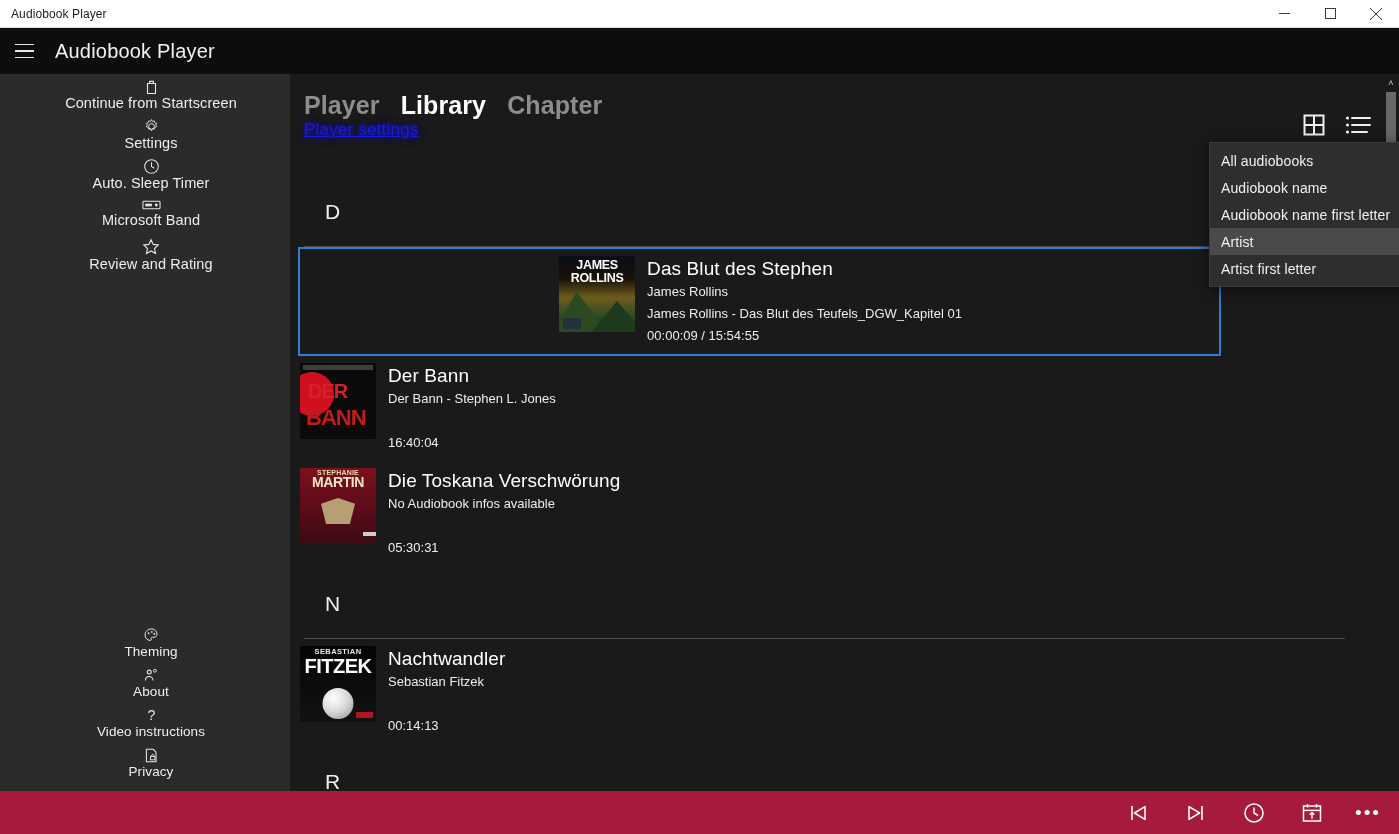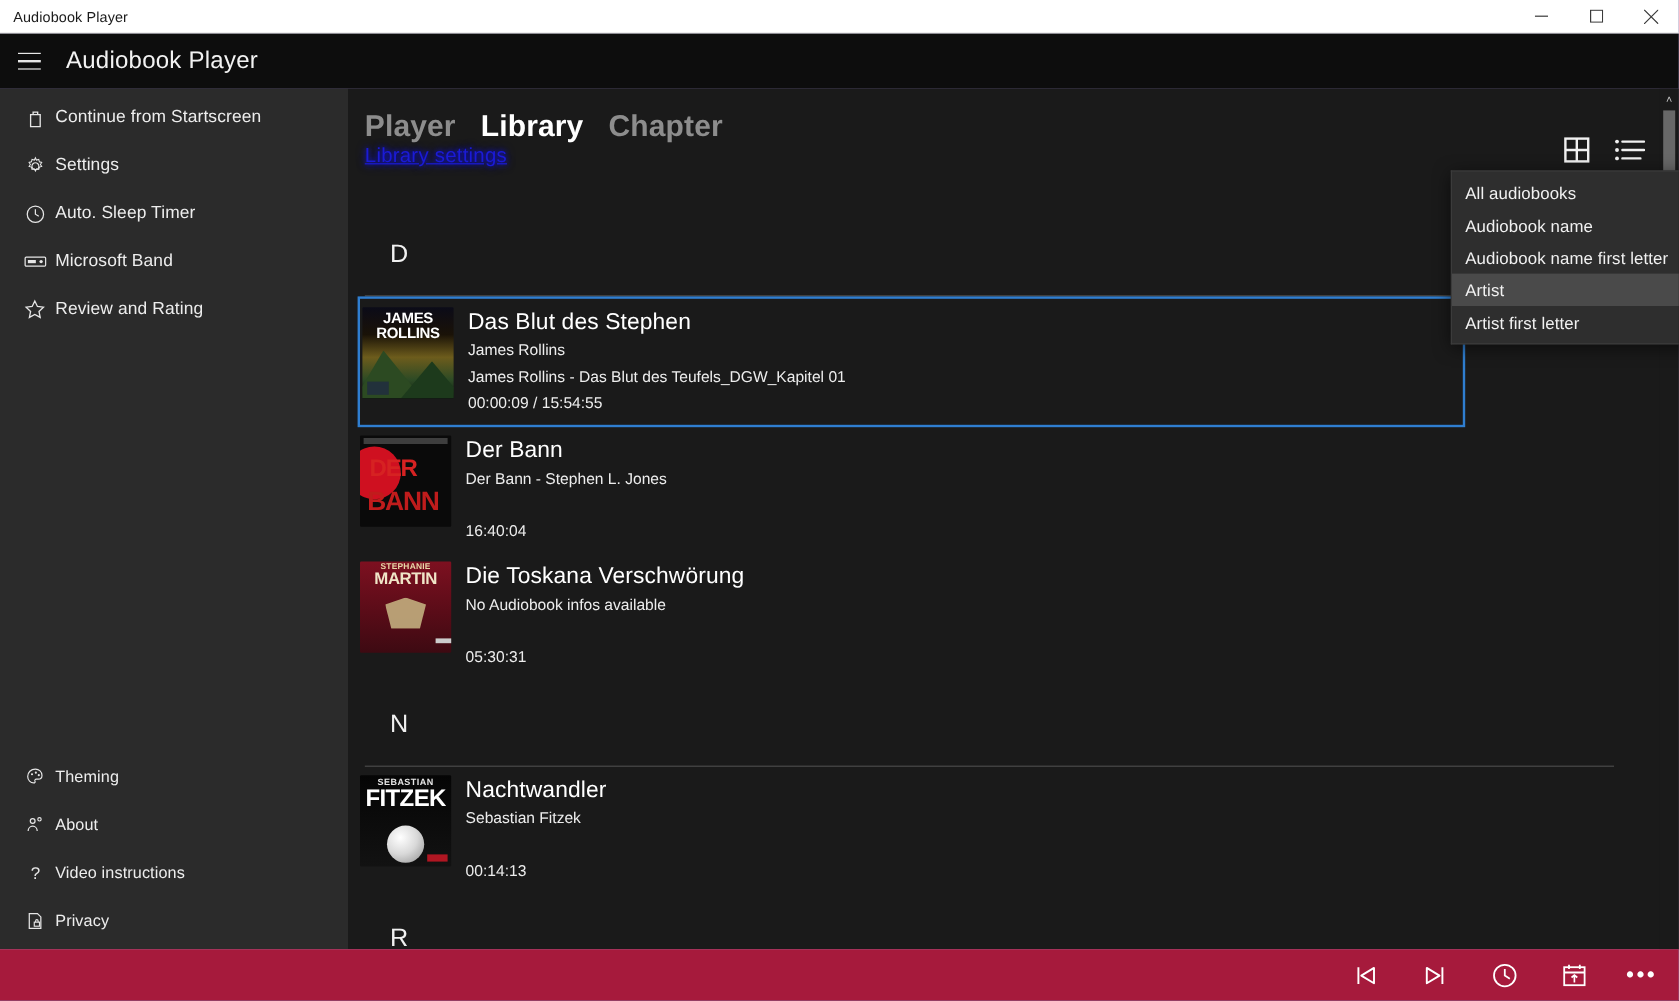--- a/index.html
+++ b/index.html
@@ -45,20 +45,21 @@
   
   .sidebar {
     position: absolute; left: 0; top: 74px; width: 290px; height: 717px;
     background: #2b2b2b; display: flex; flex-direction: column;
   }
   .side-top { padding-top: 4px; }
   .side-bottom { margin-top: auto; padding-bottom: 4px; }
   .side-item {
     height: 40px; display: flex; align-items: center; padding-left: 12px;
     color: #eaeaea;
+    flex-direction: column;
   }
   .side-item .ic {
     width: 34px; min-width: 34px; display: flex; align-items: center; justify-content: center;
     color: #e6e6e6;
   }
   .side-item .lbl { font-size: 14.5px; color: #ededed; letter-spacing: .1px; }
   .side-item.small .lbl { font-size: 13.5px; }
 
   
   .content {
@@ -84,21 +85,21 @@
 
   
   .listarea { position: absolute; left: 0; top: 100px; width: 1109px; height: 617px; }
   .group-letter {
     font-size: 21px; color: #f0f0f0; padding: 26px 0 22px 35px; font-weight: 400;
   }
   .divider { height: 1px; background: #4a4a4a; margin-left: 14px; margin-right: 54px; }
 
   .book-row { display: flex; padding: 7px 0 7px 10px; position: relative; }
   .book-row.selected {
-    border: 2px solid #2f7ed0; margin-left: 8px; margin-right: 178px; padding-left: 2px;
+    border: 2px solid #2f7ed0; margin-left: 8px; margin-right: 178px; padding-left: 2px; justify-content: center;
   }
   .cover {
     width: 76px; min-width: 76px; height: 76px; border-radius: 1px; position: relative;
     overflow: hidden; background: #111;
   }
   .cover .cv-txt {
     position: absolute; left: 0; right: 0; text-align: center; color: #fff;
     font-weight: 700; line-height: 1.02;
   }
   .meta { padding-left: 12px; padding-top: 1px; }
@@ -304,21 +305,21 @@
   </div>
 
   <div class="content">
 
     <div class="tabs">
       <div class="tab">Player</div>
       <div class="tab active">Library</div>
       <div class="tab">Chapter</div>
     </div>
 
-    <div class="libset">Library settings</div>
+    <div class="libset">Player settings</div>
 
 
     <div class="viewicons">
       <div class="vi">
         <svg width="24" height="24" viewBox="0 0 24 24">
             <rect x="2.5" y="2.5" width="19" height="19" fill="none" stroke="currentColor" stroke-width="2"></rect>
             <path d="M12 2.5v19M2.5 12h19" stroke="currentColor" stroke-width="2"></path>
           </svg>
       </div>
       <div class="vi">

